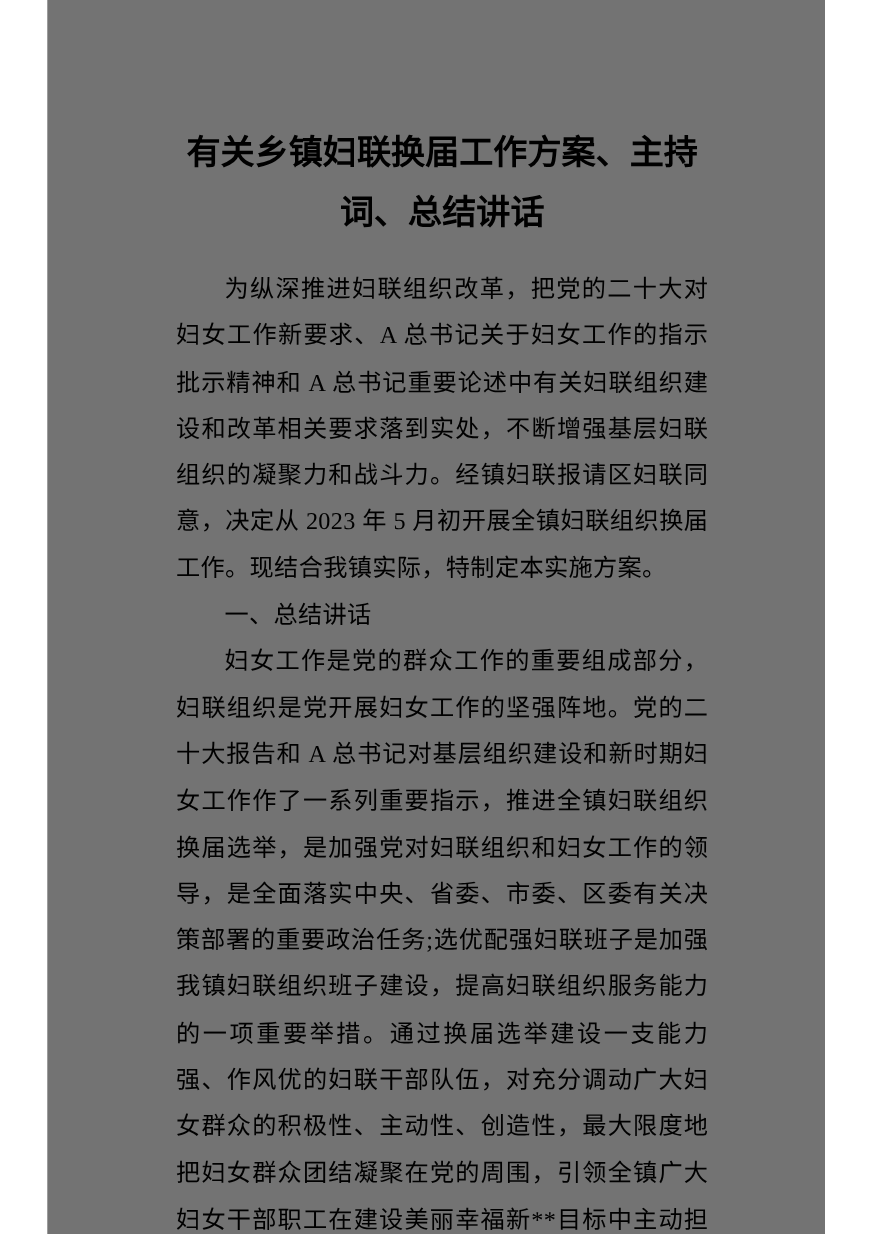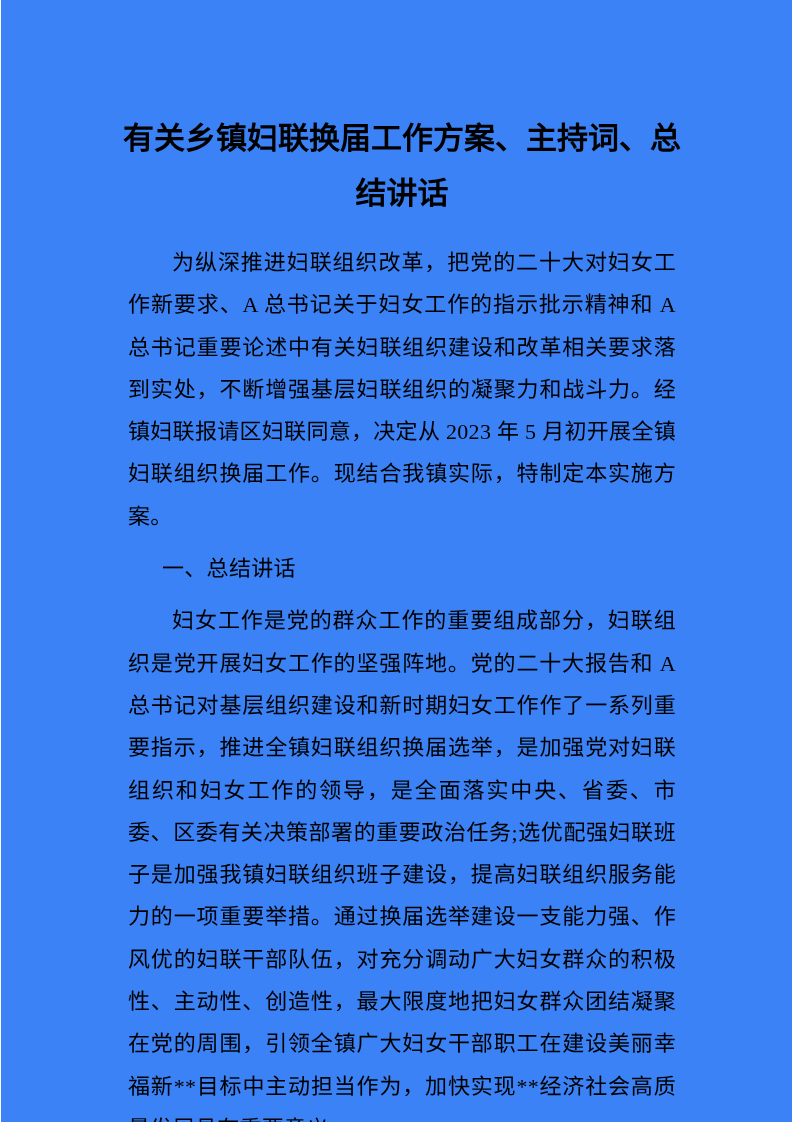--- a/index.html
+++ b/index.html
@@ -2,41 +2,41 @@
 <html lang="zh-CN"><head>
 <meta charset="utf-8">
 <style>
   html, body {
     margin: 0;
     padding: 0;
     background: #ffffff;
   }
   .page {
     position: relative;
-    width: 791px;
+    width: 707px;
     height: 1122px;
     margin: 0 auto;
-    background: #3b82f6;
+    background: #737373;
     box-sizing: border-box;
     padding: 111px 106px 0 117px;
     color: #000000;
     font-family: "Liberation Serif", "DejaVu Serif", serif;
     overflow: hidden;
   }
   .doc-title {
     margin: 0 0 21px 0;
     font-size: 31px;
     font-weight: bold;
     line-height: 55px;
     text-align: center;
     letter-spacing: 0px;
     font-family: "Liberation Serif", "DejaVu Serif", serif;
   }
   .doc-para {
-    margin: 10px;
+    margin: 0;
     font-size: 22px;
     line-height: 42.3px;
     text-align: justify;
     text-indent: 2em;
     letter-spacing: 0.3px;
     word-break: break-all;
   }
   .doc-heading {
     margin: 0;
     font-size: 22px;

